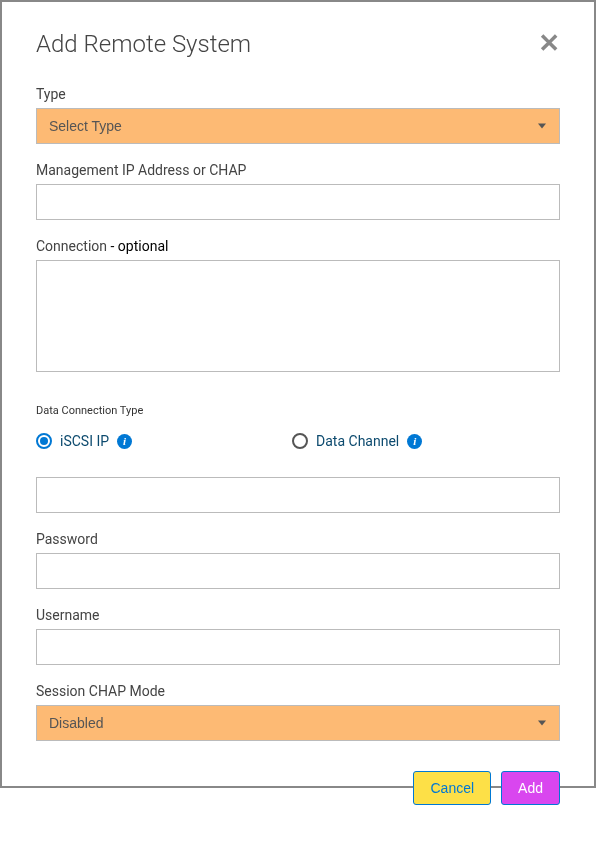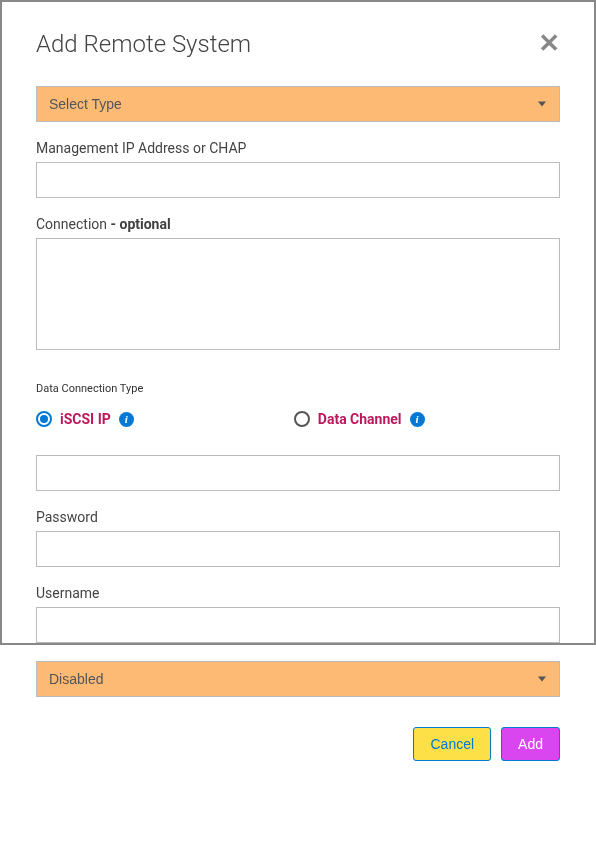--- a/index.html
+++ b/index.html
@@ -10,21 +10,21 @@
     body {
       font-family: -apple-system, BlinkMacSystemFont, "Segoe UI", Roboto, "Helvetica Neue", Arial, sans-serif;
       background: #fff;
       width: 596px;
       height: 864px;
       position: relative;
     }
     .dialog {
       border: 2px solid #888;
       width: 596px;
-      height: 645px;
+      height: 788px;
       padding: 28px 34px 24px 34px;
       position: relative;
       display: flex;
       flex-direction: column;
     }
     .dialog-header {
       display: flex;
       justify-content: space-between;
       align-items: flex-start;
       margin-bottom: 28px;
@@ -47,22 +47,22 @@
     .form-group {
       margin-bottom: 18px;
     }
     .form-label {
       display: block;
       font-size: 14px;
       color: #444;
       margin-bottom: 6px;
     }
     .optional {
-      color: #404040;
-      font-weight: 700;
+      color: #000000;
+      font-weight: 400;
     }
     .text-input {
       width: 100%;
       height: 36px;
       border: 1px solid #bbb;
       padding: 6px 10px;
       font-size: 14px;
       color: #333;
       background: #fff;
     }
@@ -137,22 +137,21 @@
       border: 2px solid #555;
     }
     .radio-inner {
       width: 8px;
       height: 8px;
       border-radius: 50%;
       background: #0078d4;
     }
     .radio-label {
       font-size: 14px;
-      color: #be185d;
-      font-weight: bold;
+      color: #0c4a6e;
     }
     .info-icon {
       width: 15px;
       height: 15px;
       border-radius: 50%;
       background: #0078d4;
       color: #fff;
       font-size: 11px;
       font-weight: bold;
       display: inline-flex;
@@ -192,20 +191,21 @@
 <div class="dialog">
 
   <div class="dialog-header">
     <h1 class="dialog-title">Add Remote System</h1>
     <button class="close-btn">
       <span>✕</span>
     </button>
   </div>
 
   <div class="form-group">
+    <label class="form-label">Type</label>
     <div class="select-wrap">
       <select class="select-input">
         <option>Select Type</option>
       </select>
       <span class="select-caret"></span>
     </div>
   </div>
 
   <div class="form-group">
     <label class="form-label">Management IP Address or CHAP</label>
@@ -244,20 +244,21 @@
     <label class="form-label">Password</label>
     <input type="password" class="text-input" value="" style="">
   </div>
 
   <div class="form-group">
     <label class="form-label">Username</label>
     <input type="text" class="text-input" value="" style="">
   </div>
 
   <div class="form-group">
+    <label class="form-label">Session CHAP Mode</label>
     <div class="select-wrap">
       <select class="select-input">
         <option>Disabled</option>
       </select>
       <span class="select-caret"></span>
     </div>
   </div>
 
   <div class="dialog-footer">
     <button class="btn btn-cancel">Cancel</button>

